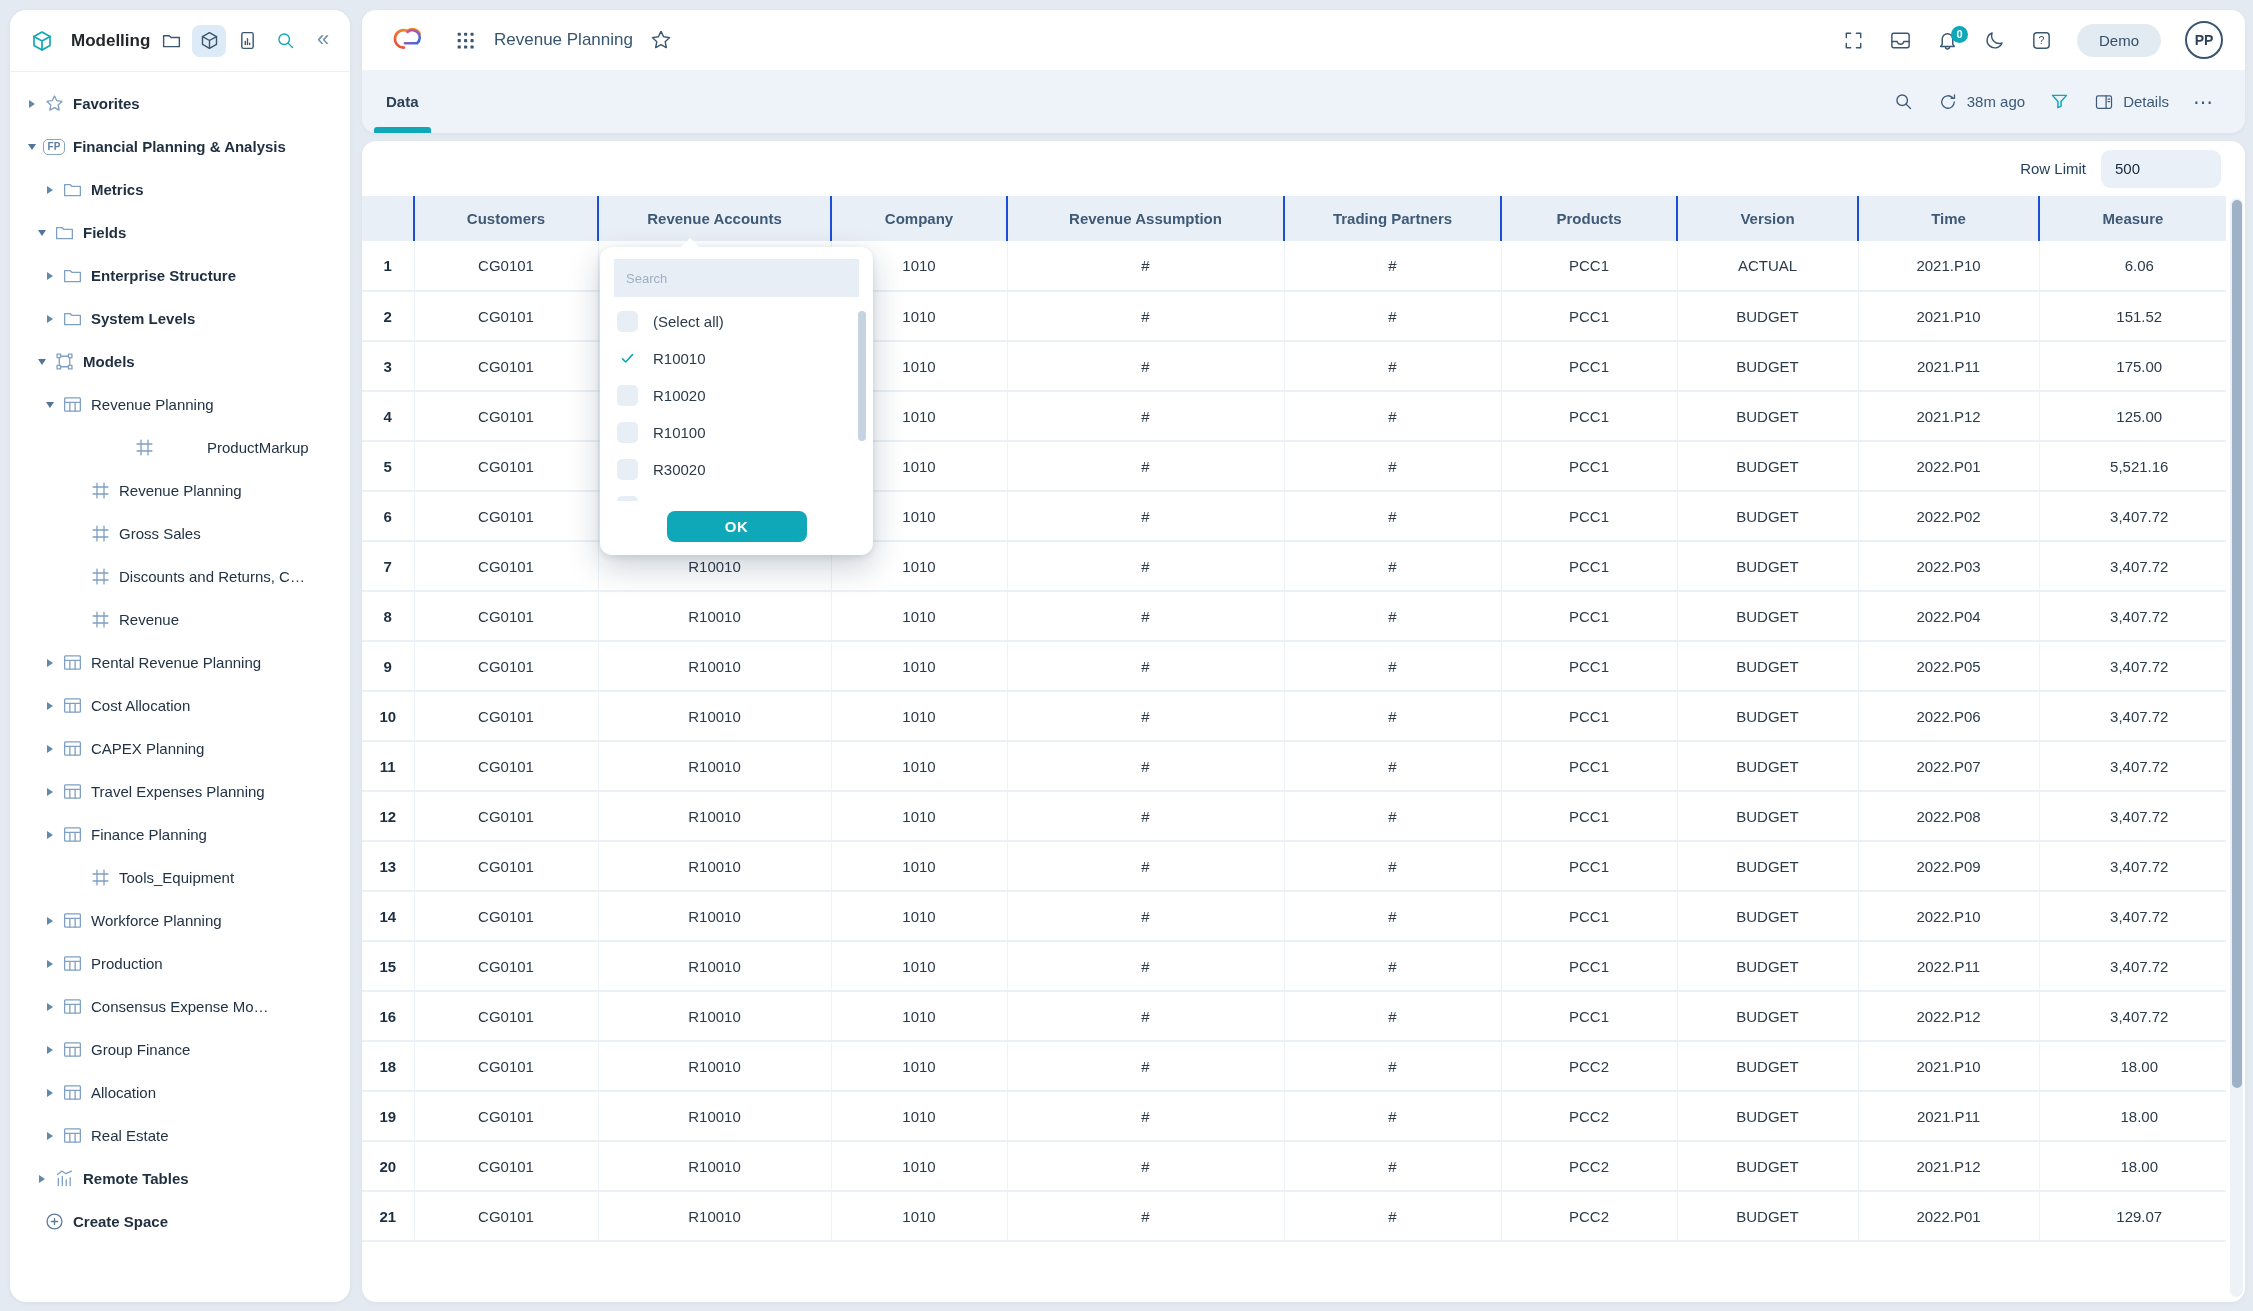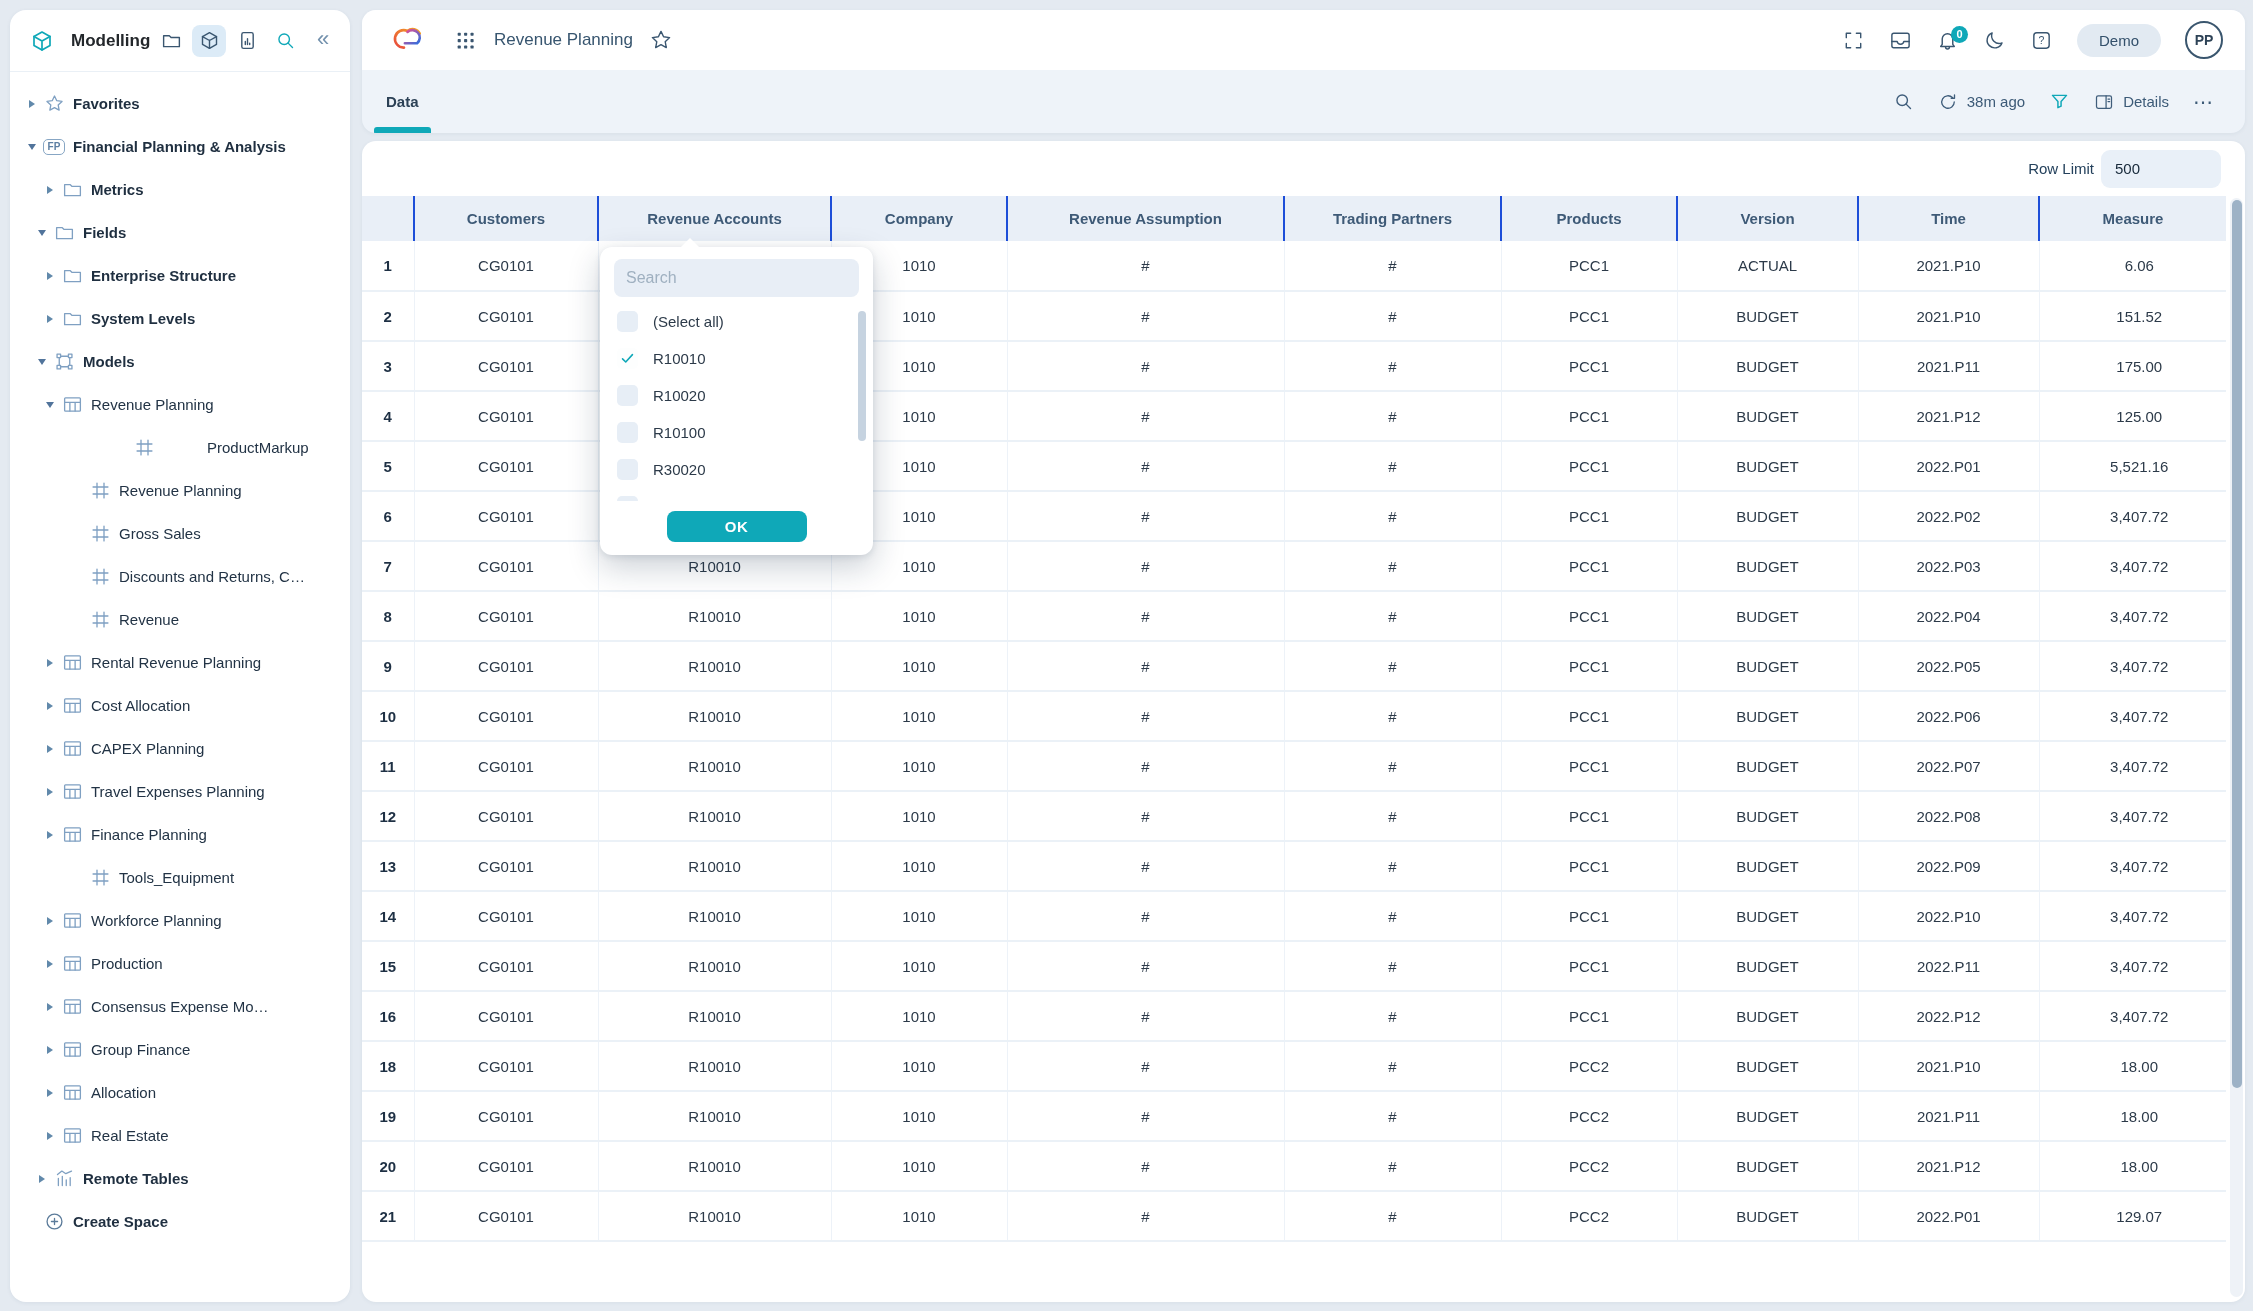--- a/index.html
+++ b/index.html
@@ -41,41 +41,41 @@
   .badge { position:absolute; right:-9px; top:-3px; background:var(--accent); color:#fff; font-size:11px; font-weight:700;
     min-width:17px; height:17px; border-radius:9px; display:flex; align-items:center; justify-content:center; padding:0 3px; }
   .tabbar { height:63px; display:flex; align-items:center; padding:0 30px 0 0; position:relative; }
   .tab { position:relative; height:100%; display:flex; align-items:center; padding:0 24px; font-size:15px; font-weight:700; color:#2c4156; cursor:pointer; }
   .tab .underline { position:absolute; left:12px; right:12px; bottom:0; height:6px; border-radius:3px 3px 0 0; background:var(--accent); }
   .tab-tools { margin-left:auto; display:flex; align-items:center; gap:24px; color:#3c5a77; font-size:15px; }
   .tool-group { display:flex; align-items:center; gap:9px; }
   .more-glyph { font-size:20px; color:#3c5a77; letter-spacing:2px; }
   
   .content { position:absolute; left:362px; top:141px; width:1883px; height:1161px; background:#fff; border-radius:14px; overflow:hidden; box-shadow:0 1px 4px rgba(30,60,90,.06); }
-  .rowlimit { height:55px; display:flex; align-items:center; justify-content:flex-end; padding-right:24px; gap:7px; }
+  .rowlimit { height:55px; display:flex; align-items:center; justify-content:flex-end; padding-right:24px; gap:15px; }
   .rowlimit-label { font-size:15px; color:#24415c; }
   .rowlimit-input { width:120px; height:38px; background:#e9f0f8; border:none; border-radius:9px;
     padding:0 0 0 14px; font-size:15px; color:#17293a; font-family:inherit; }
   .tablewrap { position:absolute; left:0; top:55px; }
   table { border-collapse:collapse; table-layout:fixed; width:1864px; }
   th { height:45px; background:#e9eff7; font-size:15px; font-weight:700; color:#3e5a77; border-right:2px solid #1d4ed8; cursor:pointer; }
   th:last-child { border-right:none; }
   td { height:50px; text-align:center; font-size:15px; color:#2c3a49; border-bottom:2px solid #ebf1f7; border-right:1px solid #edf2f8; background:#fff; overflow:hidden; white-space:nowrap; }
   td:last-child { border-right:none; }
   td.rownum { font-weight:700; color:#1e3044; }
   td.measure { text-align:center; padding-right:18px;padding-left:31px; }
   .vscroll { position:absolute; right:2px; top:57px; width:13px; bottom:5px; background:#eef2f7; border-radius:7px; }
   .vthumb { position:absolute; left:1.5px; width:10px; top:2px; height:888px; background:#9db2c6; border-radius:5px; cursor:grab; }
   
   .popover { position:absolute; left:600px; top:247px; width:273px; background:#fff; border-radius:12px;
     box-shadow:0 12px 32px rgba(20,40,70,.22), 0 2px 6px rgba(20,40,70,.10); z-index:50; padding-bottom:13px; }
   .popover::before { content:""; position:absolute; top:-9px; left:80px; width:0; height:0;
     border-left:10px solid transparent; border-right:10px solid transparent; border-bottom:10px solid #fff; }
-  .pop-search { display:block; margin:12px 14px 6px; height:38px; background:#e8eef6; border:none; border-radius:8px;
-    width:calc(100% - 28px); padding:0 12px; font-size:16px; color:#2c3a49; font-family:inherit; }
+  .pop-search { display:block; margin:12px 14px 6px; height:38px; background:#e8eef6; border:none; border-radius:0;
+    width:calc(100% - 28px); padding:0 12px; font-size:13px; color:#2c3a49; font-family:inherit; }
   .pop-search::placeholder { color:#9fb0c0; }
   .pop-list { position:relative; height:198px; overflow:hidden; }
   .pop-item { height:37px; display:flex; align-items:center; padding-left:17px; font-size:15px; color:#2c3a49; cursor:pointer; }
   .cbx { width:21px; height:21px; border-radius:5px; background:#e7eef6; margin-right:15px; flex:none;
     display:flex; align-items:center; justify-content:center; }
   .cbx.checked { background:#fdfefe; }
   .pop-thumb { position:absolute; right:7px; top:8px; width:8px; height:130px; background:#c6d3e0; border-radius:4px; cursor:grab; }
   .ok-btn { display:block; margin:10px auto 0; width:140px; height:31px; background:var(--accent); color:#fff; border:none;
     border-radius:8px; font-size:15px; font-weight:700; font-family:inherit; letter-spacing:.5px; cursor:pointer; }
 </style>

